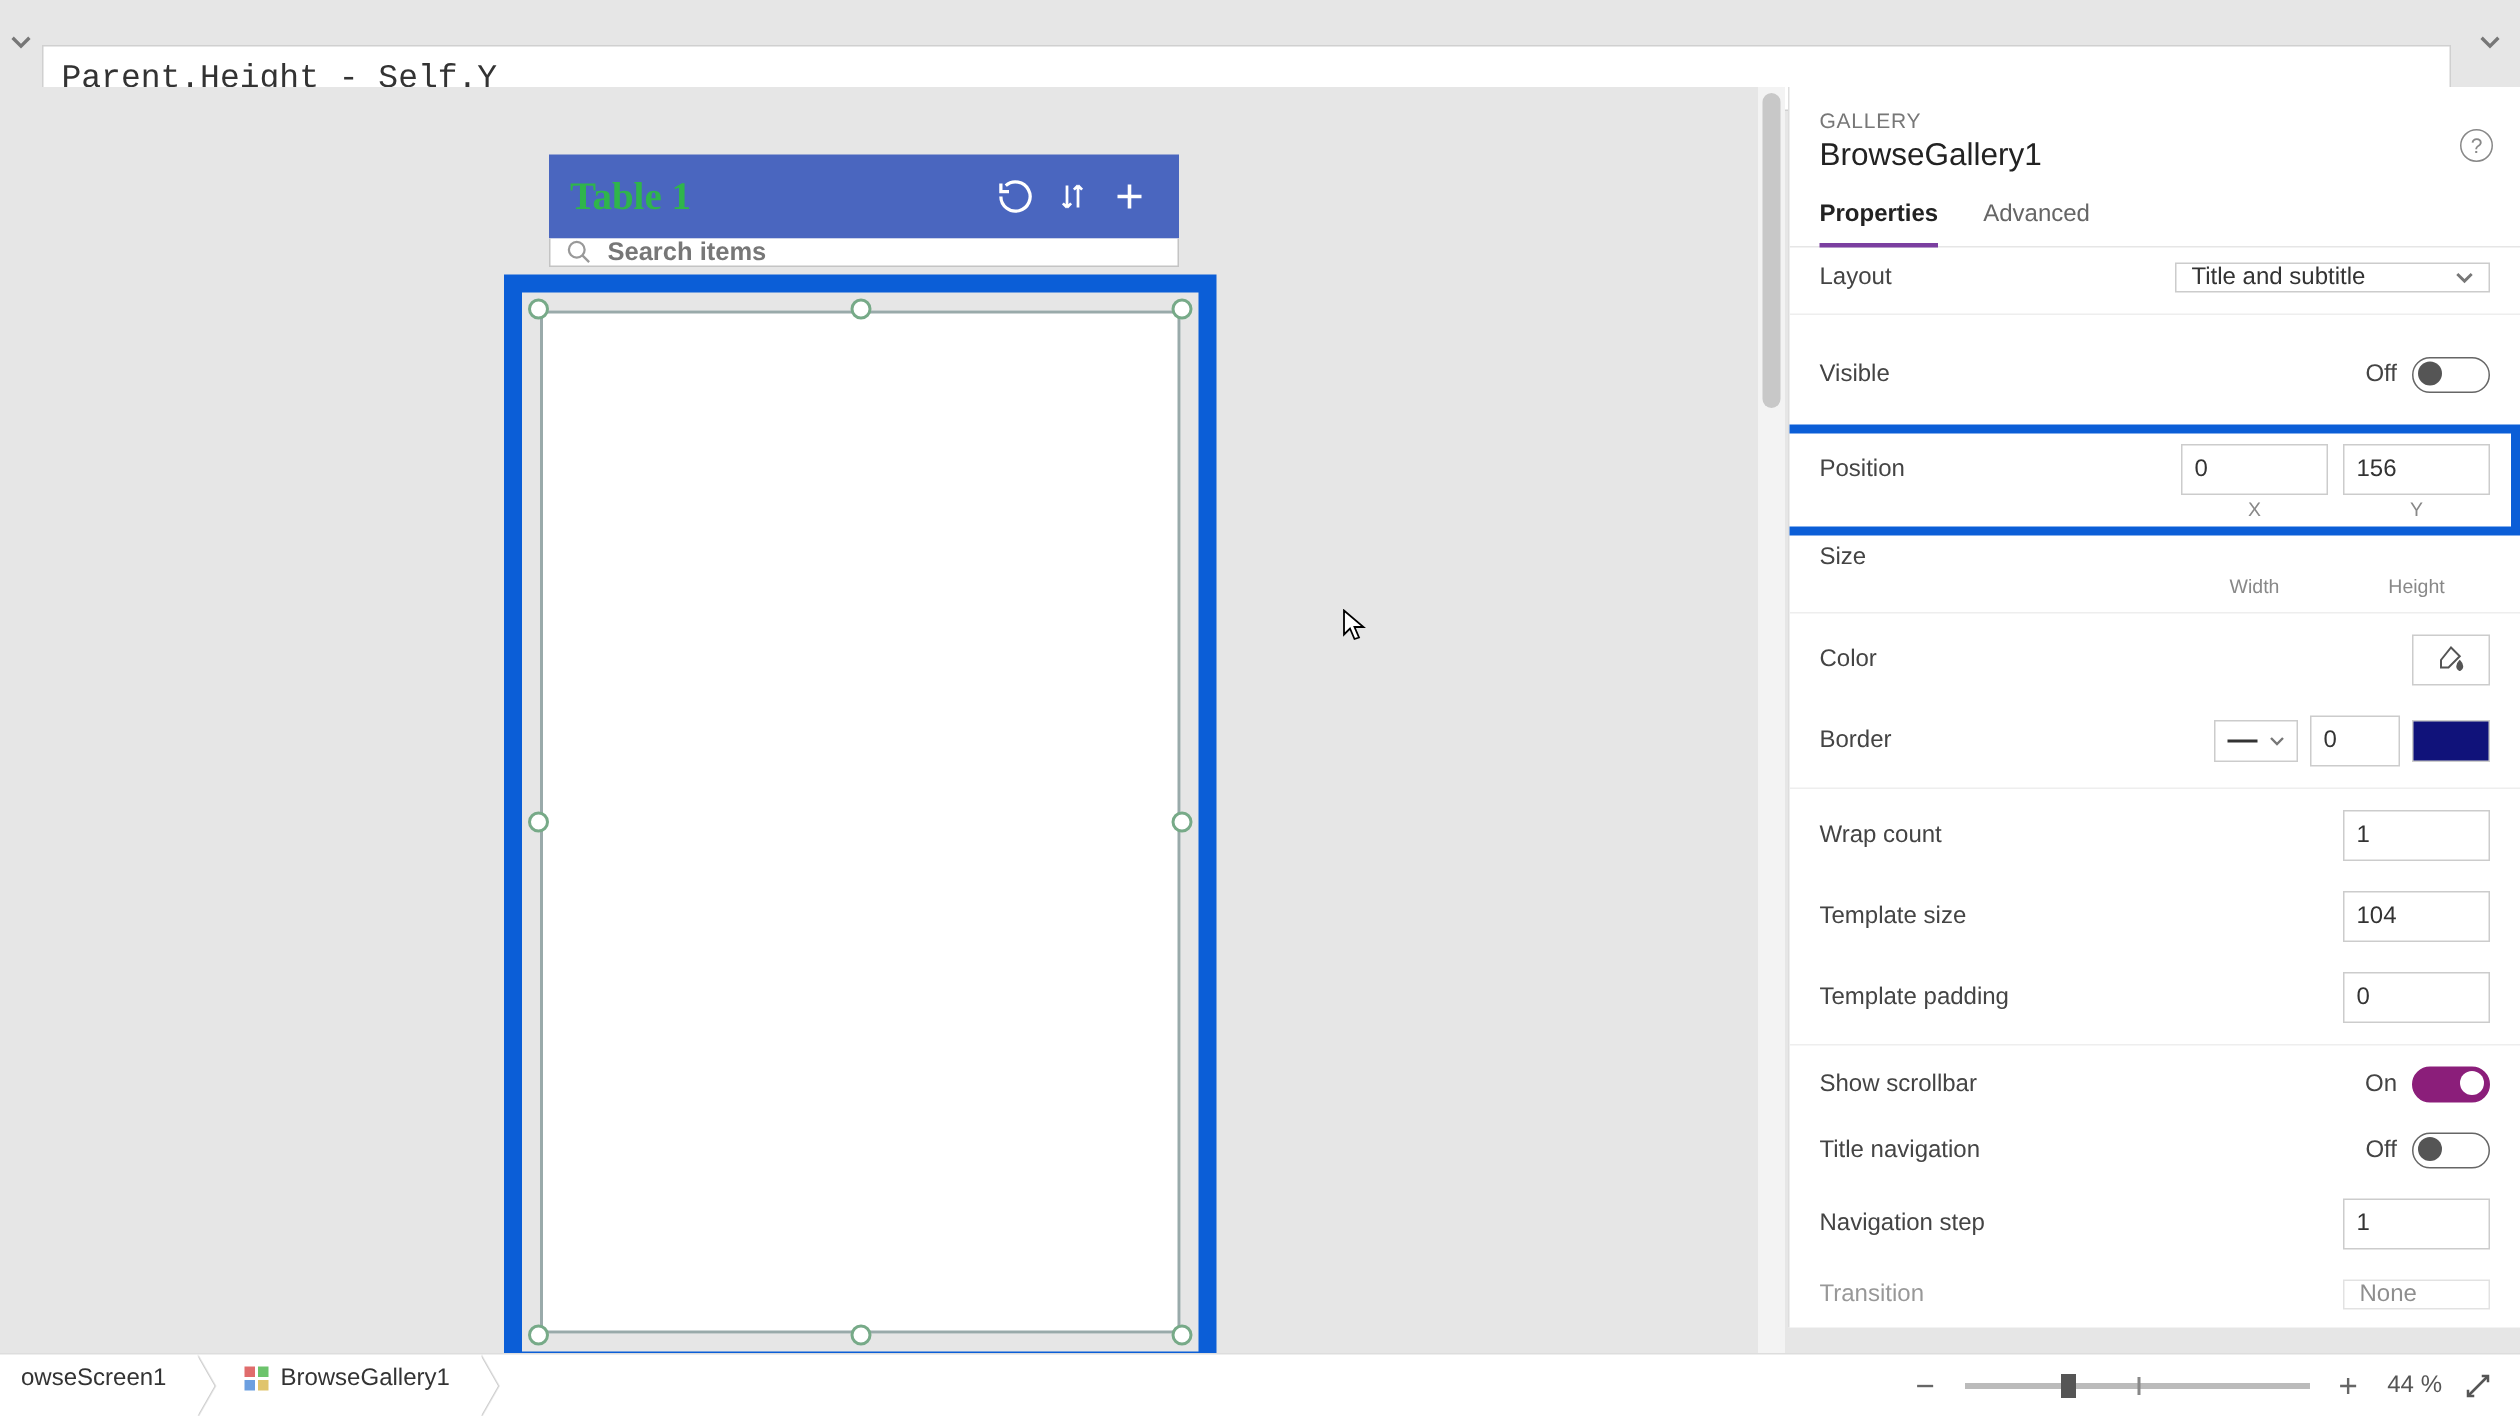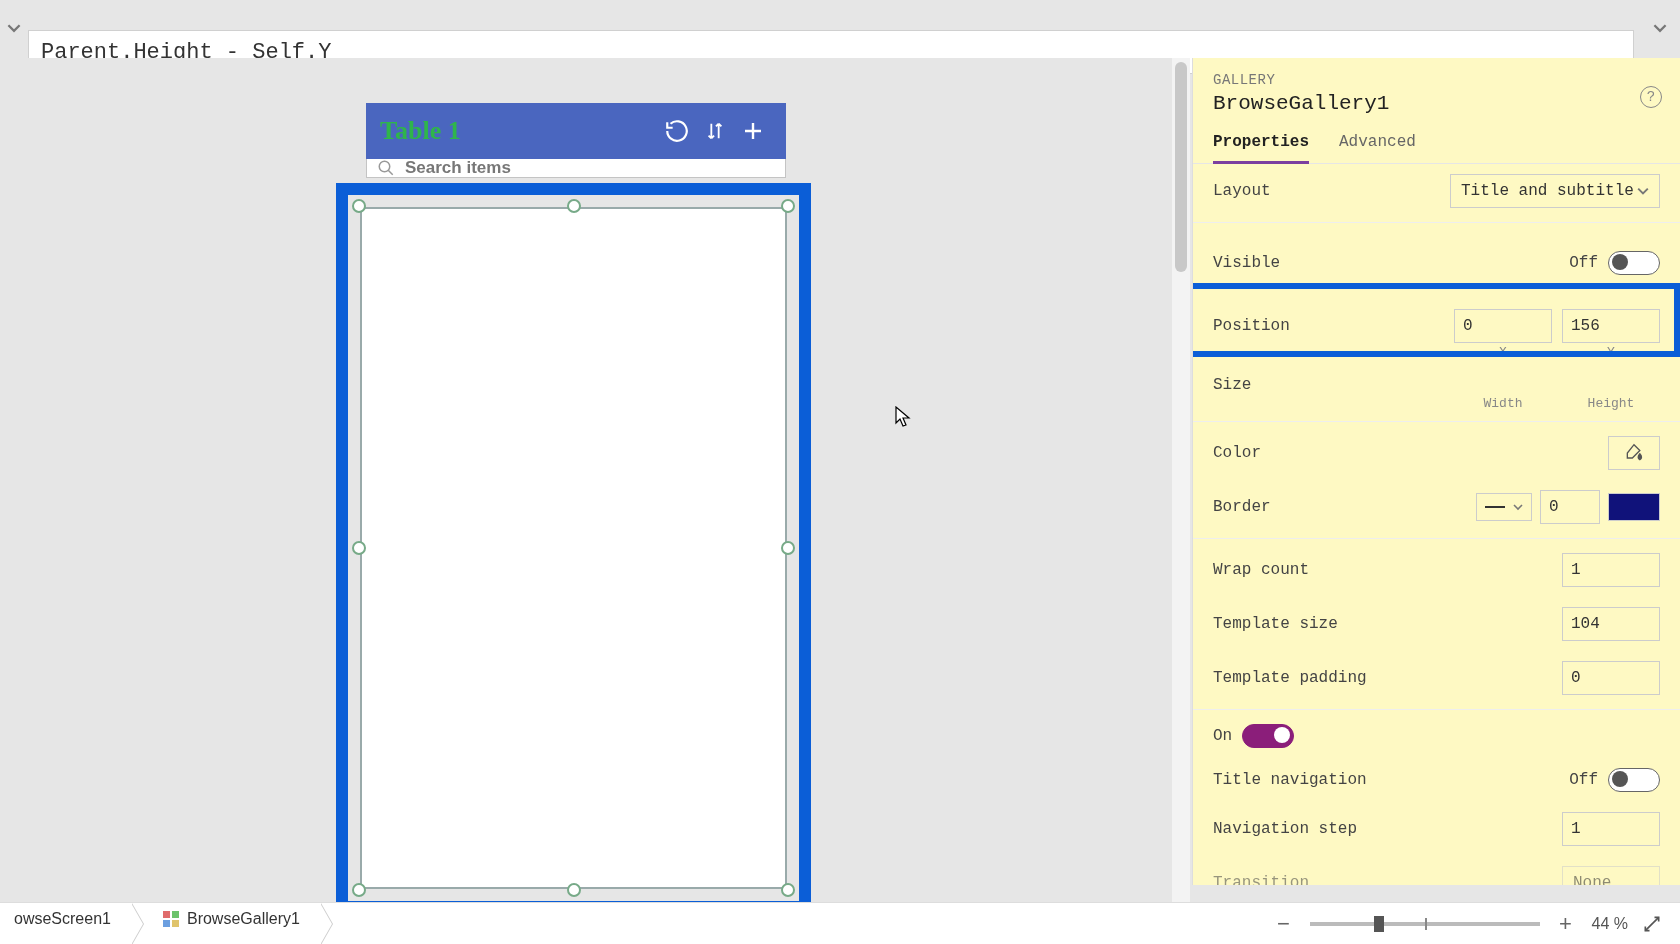--- a/index.html
+++ b/index.html
@@ -29,41 +29,41 @@
   .selection-outer { position:absolute; left:336px; top:125px; width:475px; height:730px; border:12px solid #0b5ed7; background:transparent; }
   .selection-inner { position:absolute; inset:0; margin:12px; border:2px solid #9aa; background:#fff; }
   .handle { position:absolute; width:14px; height:14px; background:#fff; border:2px solid #7a8; border-radius:50%; }
   .h-tl { top:4px; left:4px; } .h-tm { top:4px; left:50%; transform:translateX(-50%);} .h-tr { top:4px; right:4px;}
   .h-ml { top:50%; left:4px; transform:translateY(-50%);} .h-mr { top:50%; right:4px; transform:translateY(-50%);}
   .h-bl { bottom:4px; left:4px;} .h-bm { bottom:4px; left:50%; transform:translateX(-50%);} .h-br { bottom:4px; right:4px;}
 
   .cursor { position:absolute; left:895px; top:348px; }
 
   
-  .panel { position:absolute; top:58px; right:0; width:268px; bottom:59px; background:#fef9c3; border-left:1px solid #ddd; display:flex; flex-direction:column; overflow:hidden;font-family:Liberation Mono, monospace; }
+  .panel { position:absolute; top:58px; right:0; width:268px; bottom:59px; background:#ffffff; border-left:1px solid #ddd; display:flex; flex-direction:column; overflow:hidden; }
   
   
   .canvas-area { right: 490px; }
   .panel { width: 488px; }
 
   .panel-head { padding:14px 20px 0 20px; position:relative; }
   .panel-type { font-size:14px; color:#777; letter-spacing:0.5px; }
   .panel-name { font-size:21px; color:#222; margin-top:4px; }
   .panel-help { position:absolute; right:18px; top:28px; width:22px; height:22px; border:1.8px solid #888; border-radius:50%; display:flex; align-items:center; justify-content:center; color:#888; font-size:14px; }
 
   .tabs { display:flex; gap:30px; padding:18px 20px 0 20px; border-bottom:1px solid #e6e6e6; }
   .tab { font-size:16px; color:#666; padding-bottom:10px; cursor:pointer; }
   .tab.active { color:#222; font-weight:600; border-bottom:3px solid #7b3fa0; margin-bottom:-1px; }
 
   .props { flex:1; overflow:hidden; }
   .prow { display:flex; align-items:center; padding:10px 20px; font-size:16px; color:#444; }
   .prow .plabel { flex:1; }
   .divider { height:1px; background:#eee; margin:4px 0; }
 
-  .sel { width:210px; height:34px; border:1px solid #ccc; display:flex; align-items:center; padding:0 10px; font-size:16px; color:#333; justify-content:space-between; }
+  .sel { width:210px; height:20px; border:1px solid #ccc; display:flex; align-items:center; padding:0 10px; font-size:16px; color:#333; justify-content:space-between; }
   .sel .chev { color:#777; }
 
   .toggle-wrap { display:flex; align-items:center; gap:10px; }
   .toggle { width:52px; height:24px; border:1.6px solid #666; border-radius:14px; position:relative; background:#fff; }
   .toggle .knob { position:absolute; width:16px; height:16px; border-radius:50%; background:#555; top:2px; left:3px; }
   .toggle.on { background:#8b1e7a; border-color:#8b1e7a; }
   .toggle.on .knob { background:#fff; left:auto; right:3px; }
 
   .pair { display:flex; gap:10px; }
   .numbox { width:98px; height:34px; border:1px solid #ccc; display:flex; align-items:center; padding:0 8px; font-size:16px; color:#333; }
@@ -270,20 +270,21 @@
     </div>
 
     <div class="prow">
       <div class="plabel">Template padding</div>
       <div class="numbox">0</div>
     </div>
 
     <div class="divider"></div>
 
     <div class="prow">
+      <div class="plabel">Show scrollbar</div>
       <div class="toggle-wrap">
         <span>On</span>
         <div class="toggle on">
             <div class="knob"></div>
           </div>
       </div>
     </div>
 
     <div class="prow">
       <div class="plabel">Title navigation</div>

